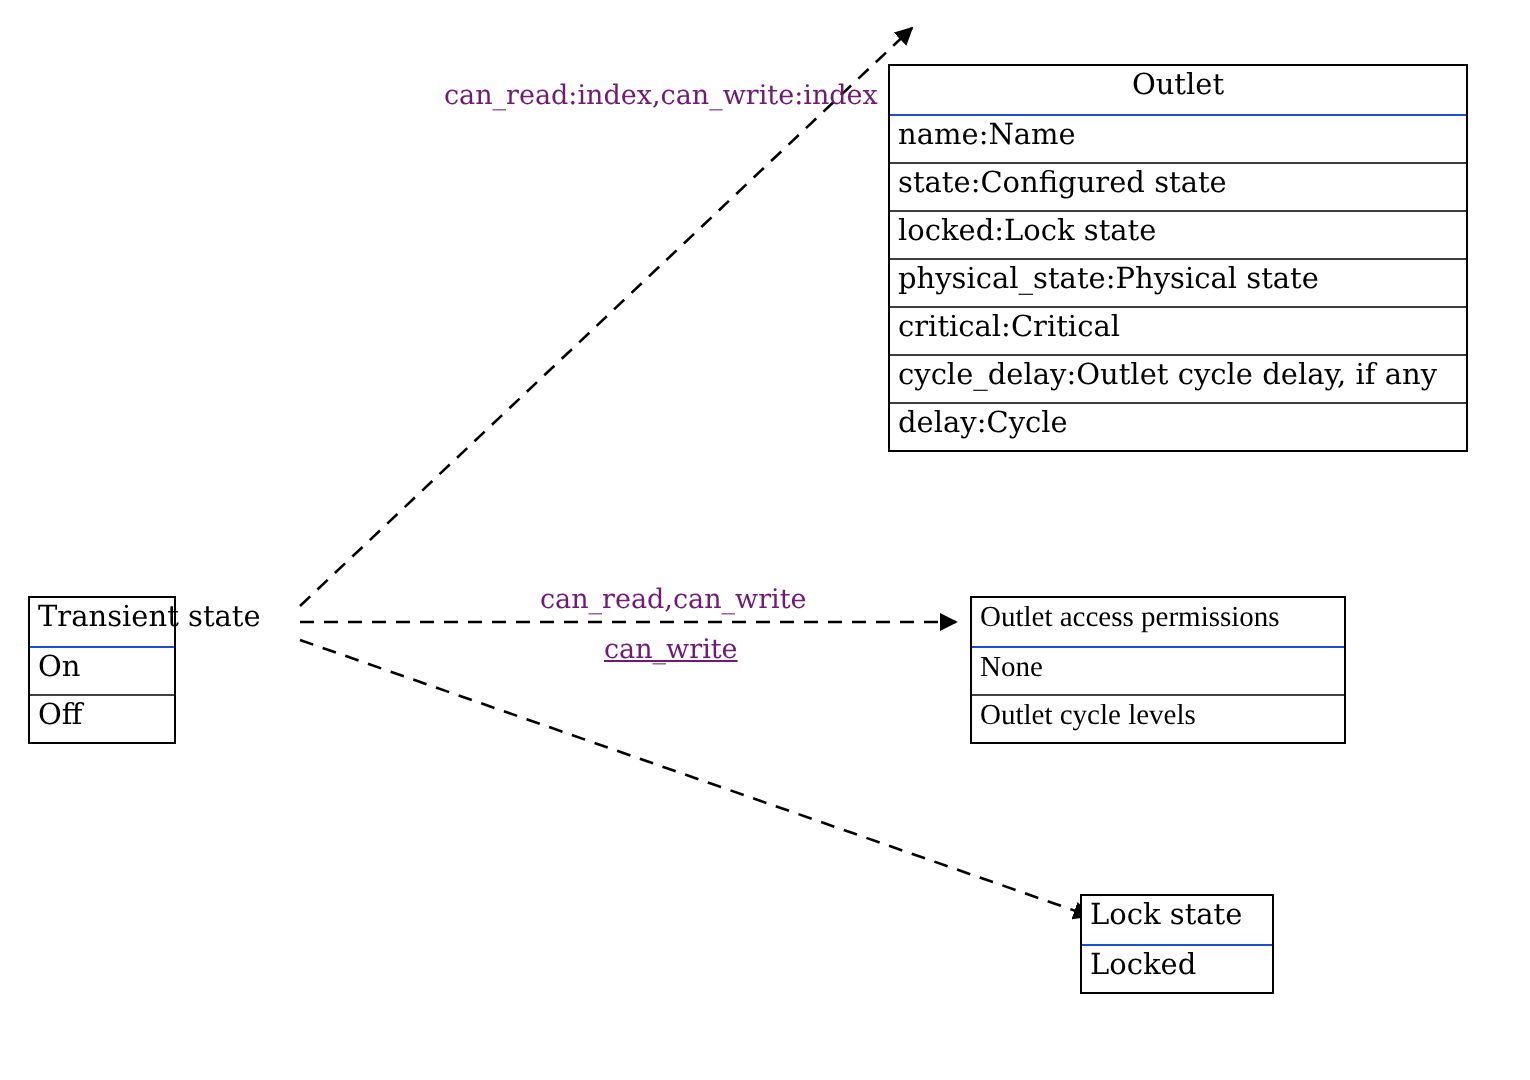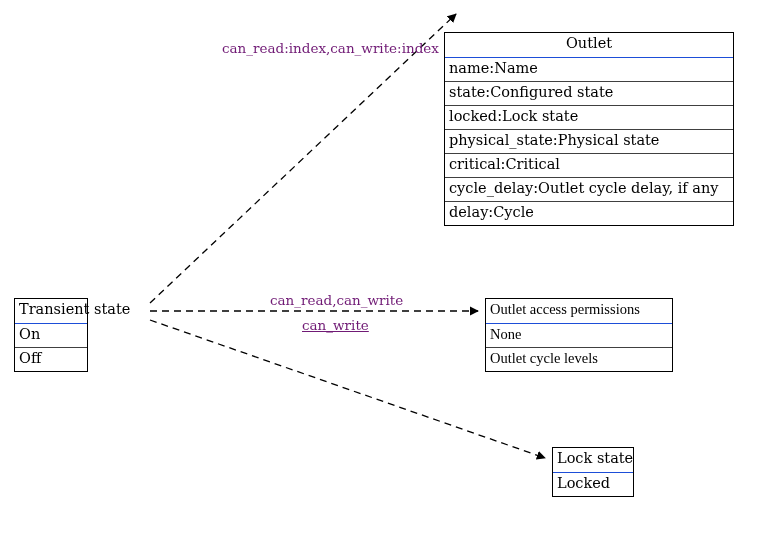--- a/index.html
+++ b/index.html
@@ -90,21 +90,21 @@
     <div class="row first">On</div>
     <div class="row">Off</div>
   </div>
 
   <div class="node" style="left:485px; top:298px; width:188px;font-family:Liberation Serif, serif;">
     <div class="row title" style="text-align:left;">Outlet access permissions</div>
     <div class="row first">None</div>
     <div class="row">Outlet cycle levels</div>
   </div>
 
-  <div class="node" style="left:552px; top:447px; width:82px;">
+  <div class="node" style="left:540px; top:447px; width:97px;">
     <div class="row title" style="text-align:left;">Lock state</div>
     <div class="row first">Locked</div>
   </div>
 
   <div class="edge-label" style="left:176px; top:40px;">can_read:index,can_write:index</div>
   <div class="edge-label" style="left:224px; top:292px;">can_read,can_write</div>
   <div class="edge-label" style="left:256px; top:317px;text-decoration:underline;">can_write</div>
 
 </div>
 

